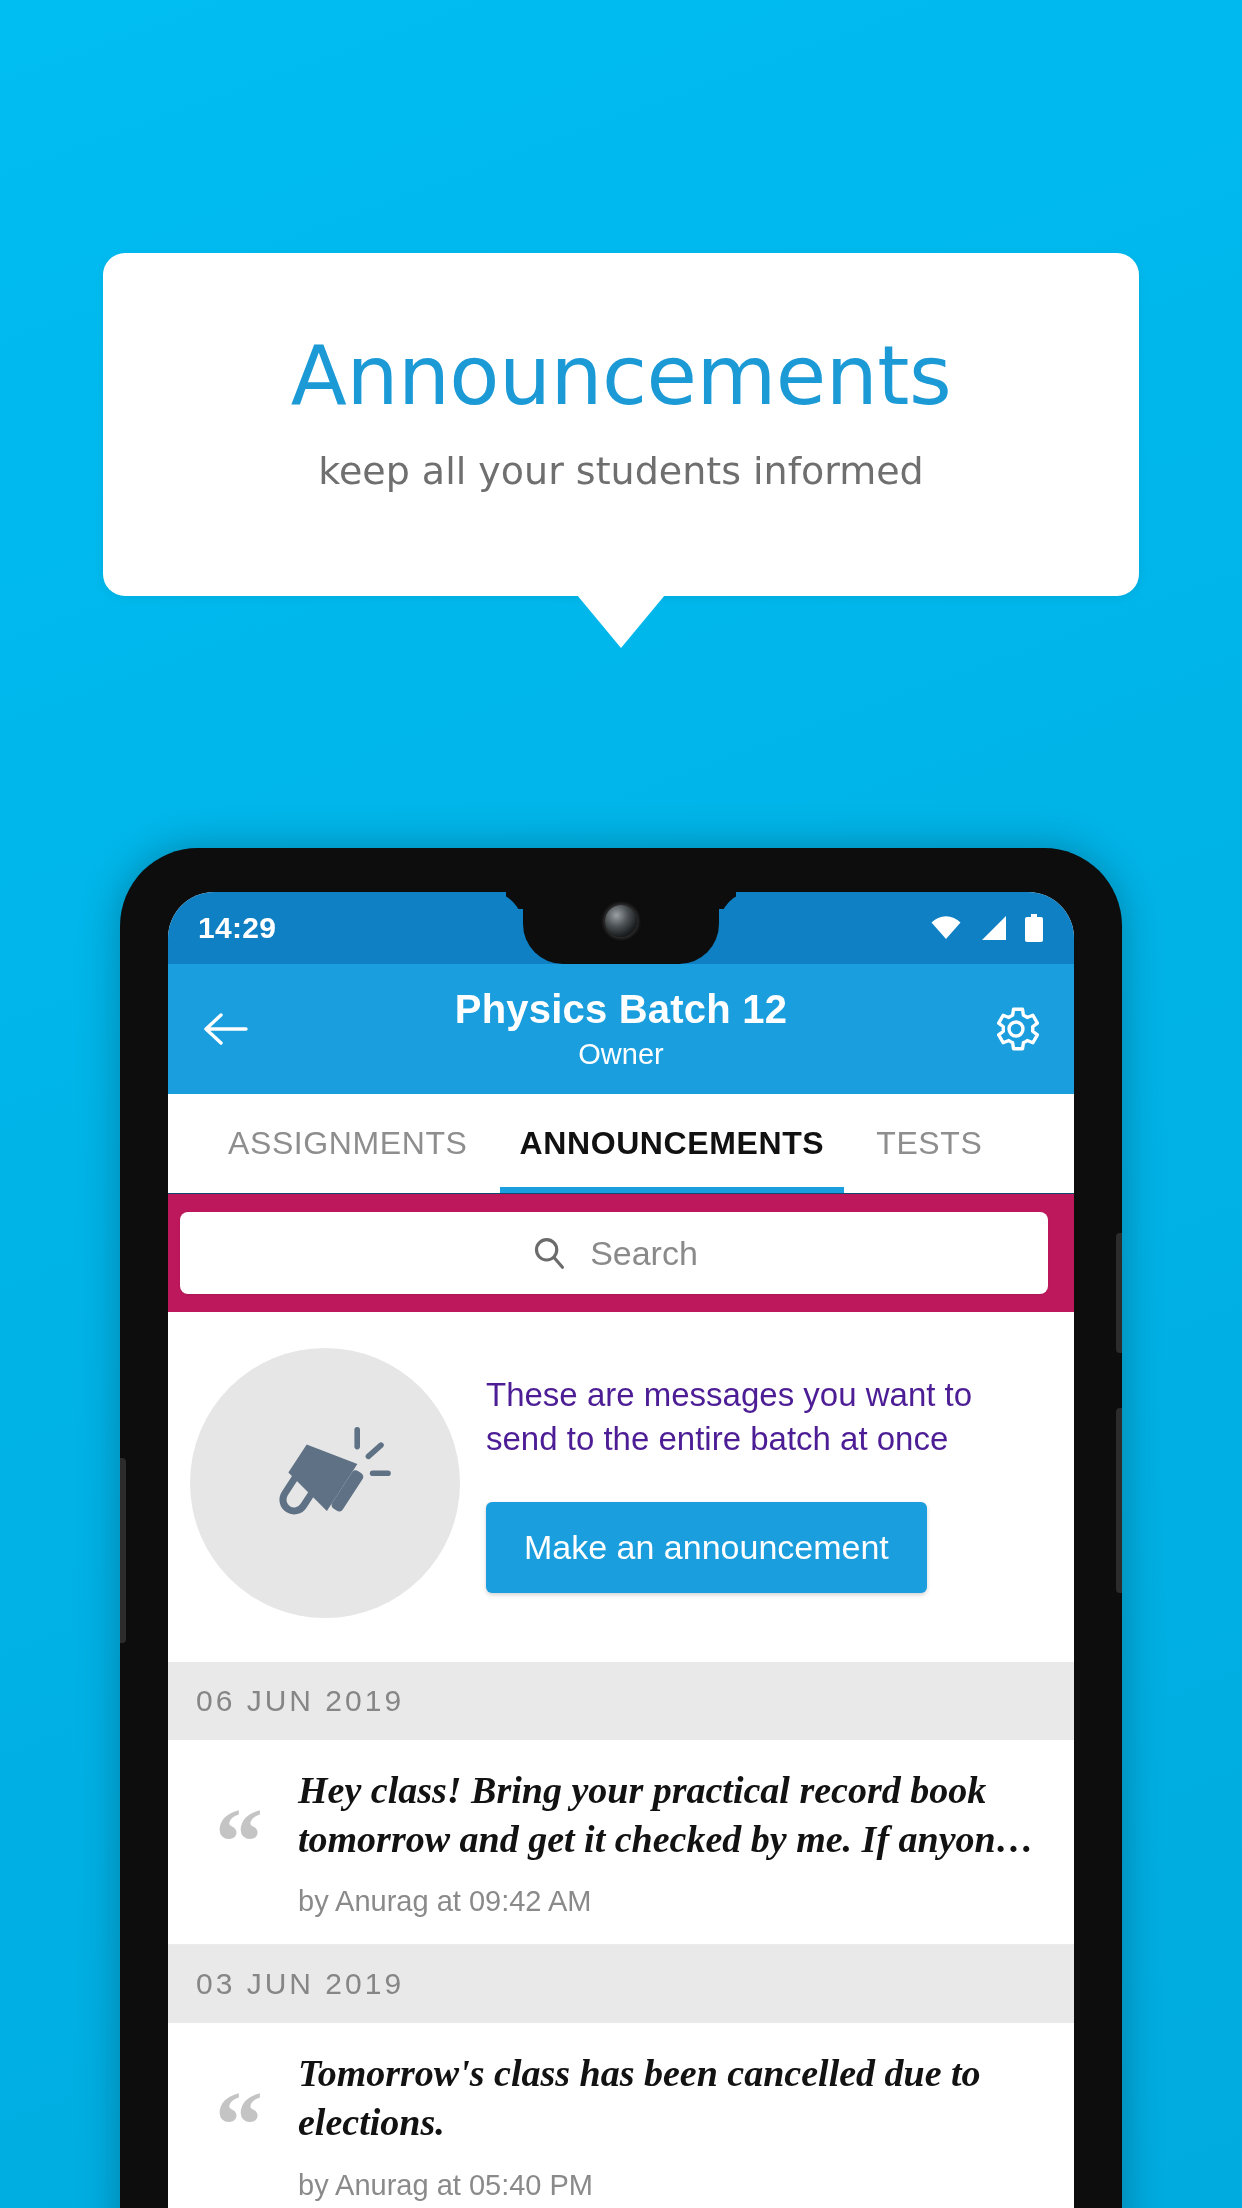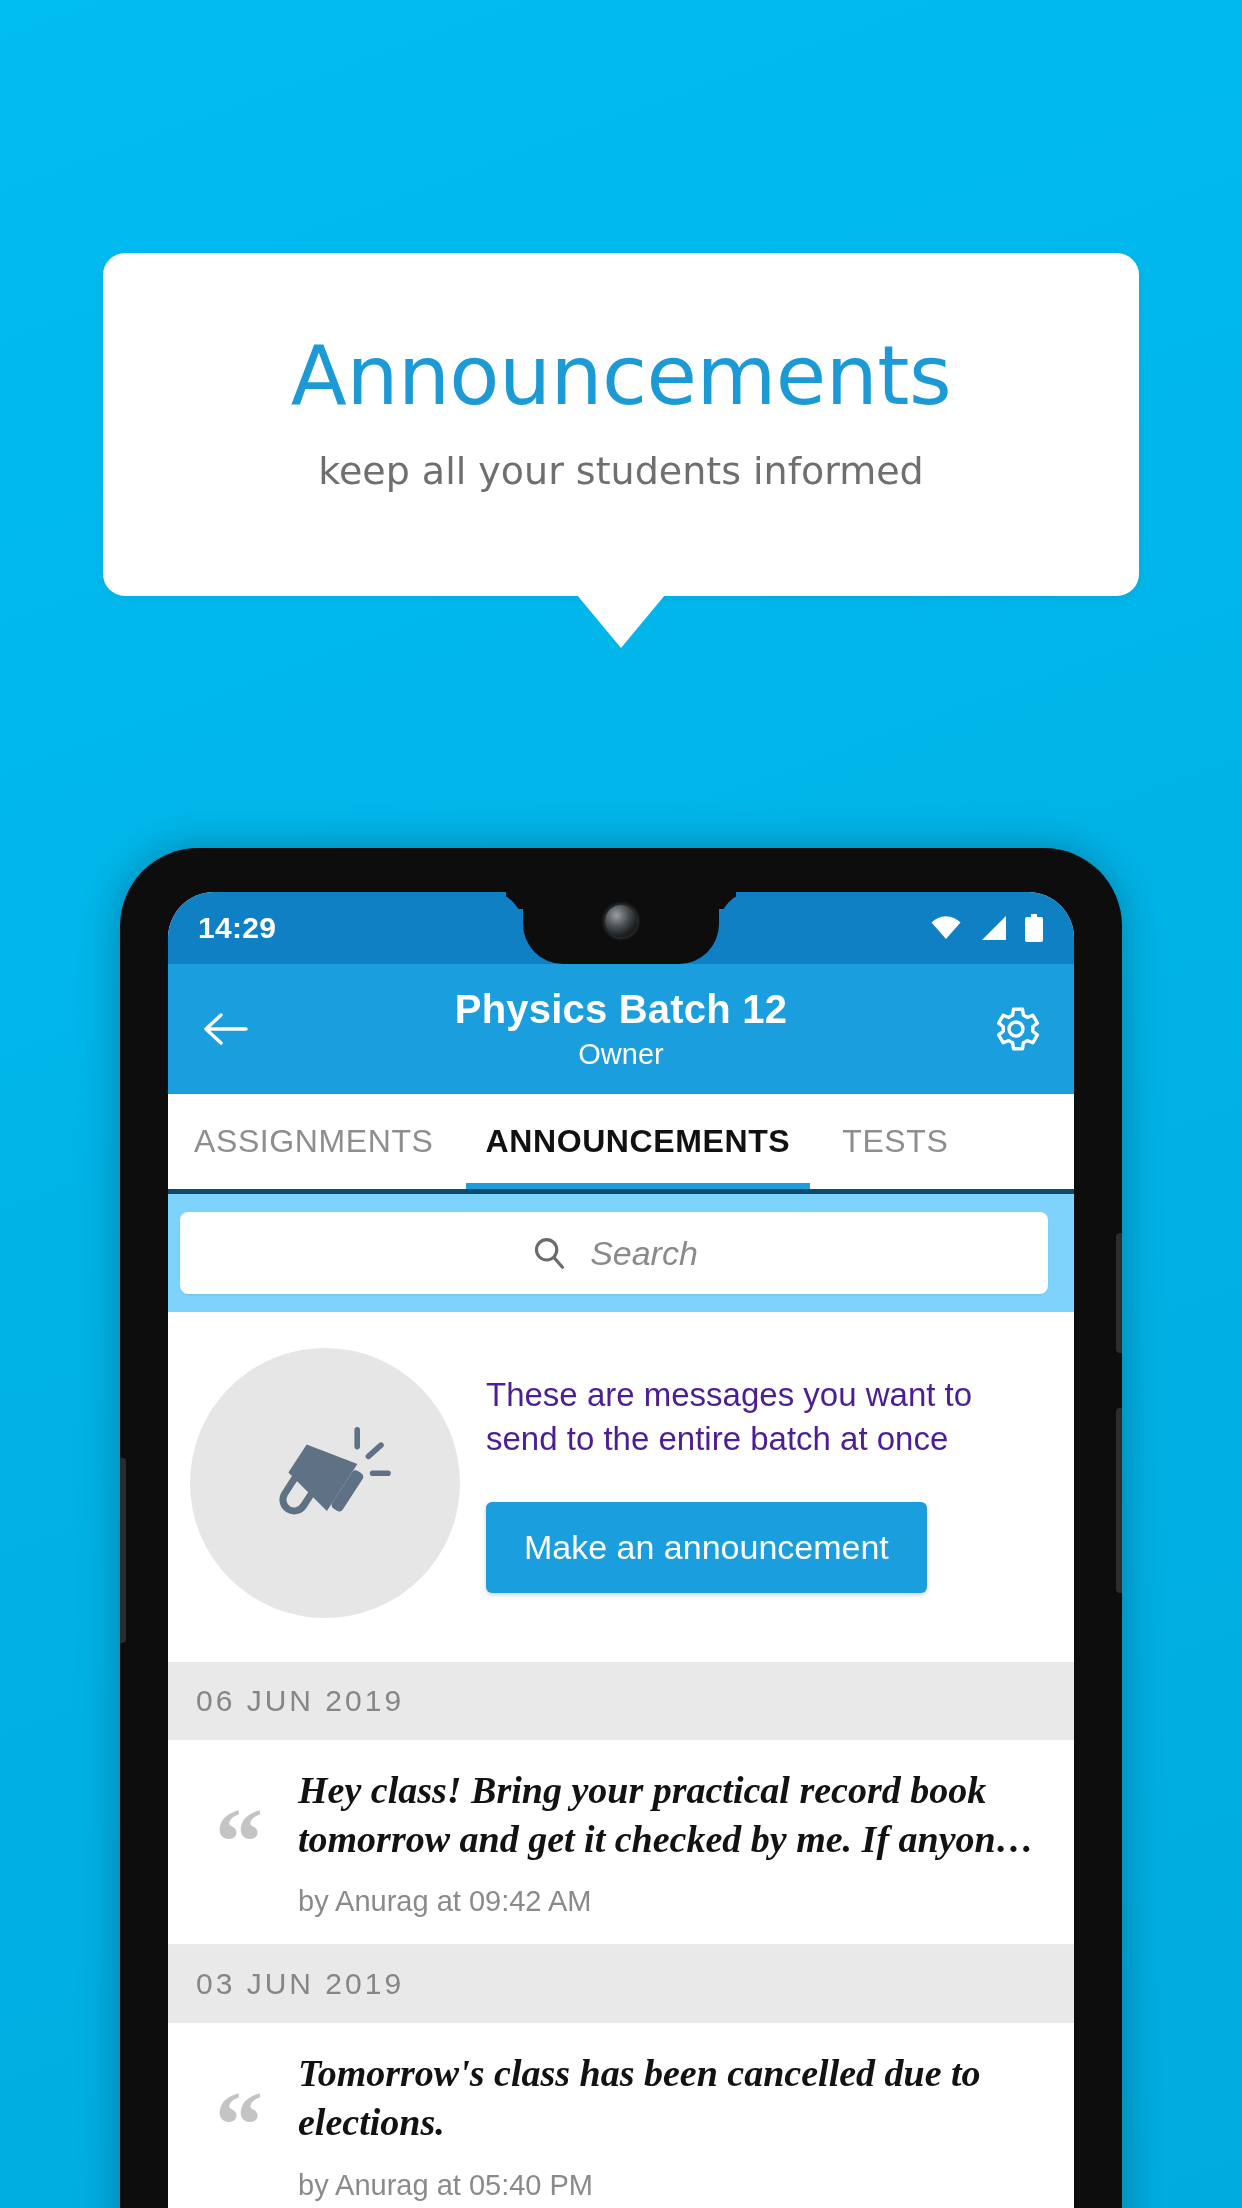--- a/index.html
+++ b/index.html
@@ -217,22 +217,23 @@
     flex: none;
   }
 
   
   .tabs {
     position: relative;
     height: 100px;
     background: #fff;
     display: flex;
     align-items: stretch;
+    padding-left: 34px;
     overflow: hidden;
-    border-bottom: 5px solid #0c4a6e;
+    border-bottom: 1px solid #0c4a6e;
   }
   .tab {
     display: flex;
     align-items: center;
     padding: 0 26px;
     font-size: 32px;
     letter-spacing: 0.6px;
     color: #8e8e8e;
     white-space: nowrap;
     position: relative;
@@ -243,23 +244,22 @@
     position: absolute;
     left: 6px;
     right: 6px;
     bottom: 0;
     height: 6px;
     background: #1a9ede;
   }
 
   
   .search-wrap {
-    background: #7dd3fc;
+    background: #be185d;
     padding: 18px 26px 18px 12px;
-    font-style: italic;
   }
   .search-box {
     height: 82px;
     background: #fff;
     border-radius: 8px;
     display: flex;
     align-items: center;
     justify-content: center;
     gap: 22px;
     box-shadow: 0 1px 2px rgba(0,0,0,0.10);

